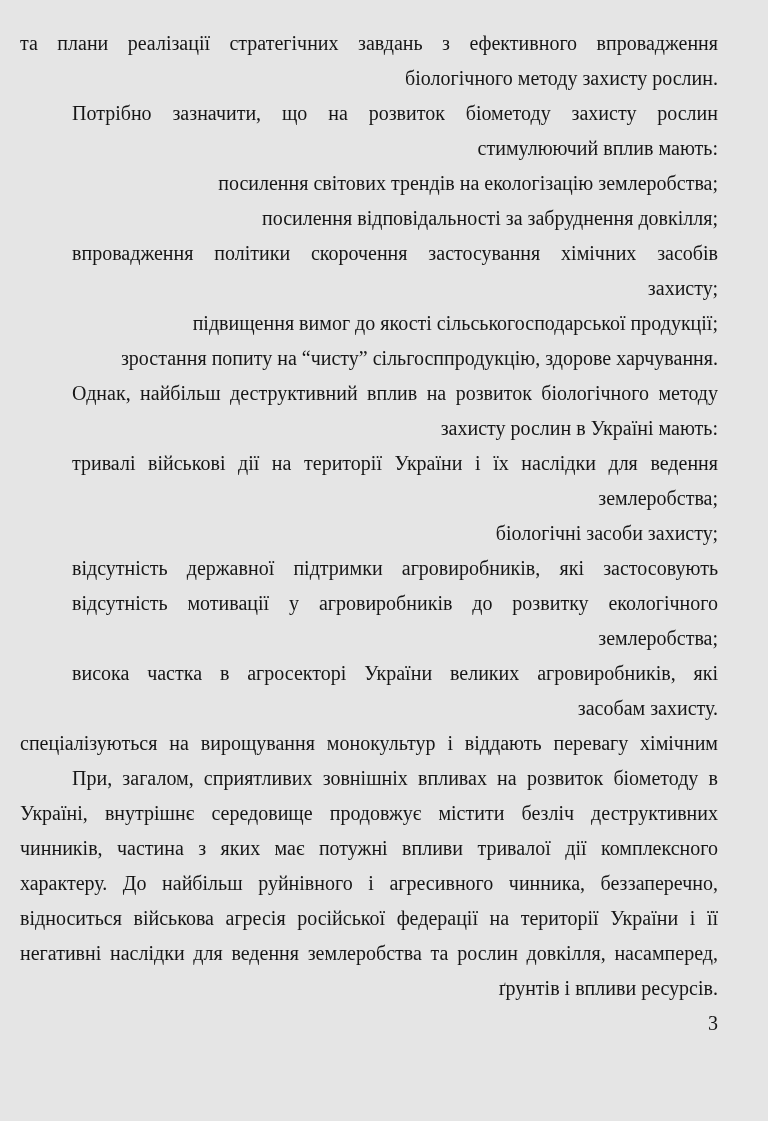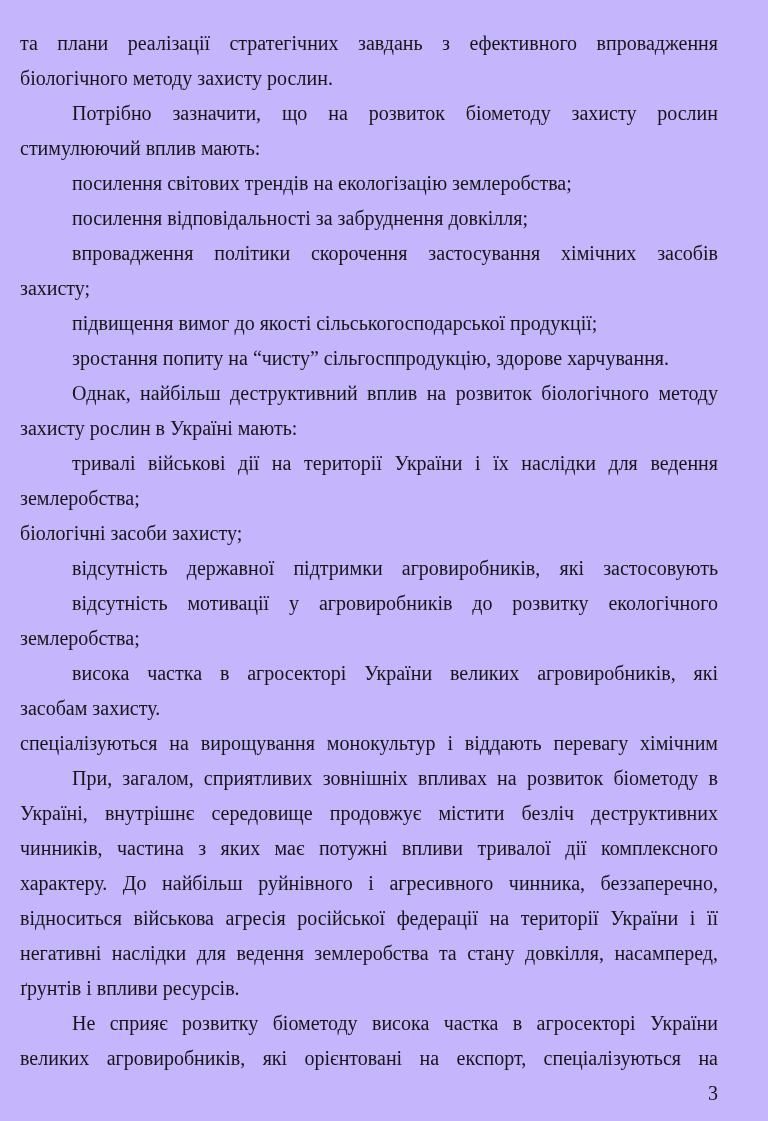--- a/index.html
+++ b/index.html
@@ -5,36 +5,36 @@
   html, body {
     margin: 0;
     padding: 0;
     background: #ffffff;
   }
   .page {
     position: relative;
     box-sizing: border-box;
     width: 768px;
     height: 1121px;
-    background: #c4b5fd;
+    background: #e5e5e5;
     padding: 26px 50px 0 20px;
     font-family: "Liberation Serif", "DejaVu Serif", serif;
     font-size: 20px;
     line-height: 35px;
     color: #161616;
     overflow: hidden;
   }
   .para {
     margin: 0;
   }
   .line {
     height: 35px;
     overflow: hidden;
     white-space: normal;
-    text-align: left;
+    text-align: right;
   }
   .line.just {
     text-align: justify;
     text-align-last: justify;
   }
   .line.indent {
     padding-left: 52px;
   }
   .page-footer {
     height: 35px;
@@ -90,22 +90,18 @@
         <div class="line just indent">висока частка в агросекторі України великих агровиробників, які</div>
         <div class="line">засобам захисту.</div>
         <div class="line just">спеціалізуються на вирощування монокультур і віддають перевагу хімічним</div>
       </div>
       <div class="para">
         <div class="line just indent">При, загалом, сприятливих зовнішніх впливах на розвиток біометоду в</div>
         <div class="line just">Україні, внутрішнє середовище продовжує містити безліч деструктивних</div>
         <div class="line just">чинників, частина з яких має потужні впливи тривалої дії комплексного</div>
         <div class="line just">характеру. До найбільш руйнівного і агресивного чинника, беззаперечно,</div>
         <div class="line just">відноситься військова агресія російської федерації на території України і її</div>
-        <div class="line just">негативні наслідки для ведення землеробства та стану довкілля, насамперед,</div>
+        <div class="line just">негативні наслідки для ведення землеробства та рослин довкілля, насамперед,</div>
         <div class="line">ґрунтів і впливи ресурсів.</div>
-      </div>
-      <div class="para">
-        <div class="line just indent">Не сприяє розвитку біометоду висока частка в агросекторі України</div>
-        <div class="line just">великих агровиробників, які орієнтовані на експорт, спеціалізуються на</div>
       </div>
     </div>
   <div class="page-footer">3</div>
 </div>
 
 </body></html>

